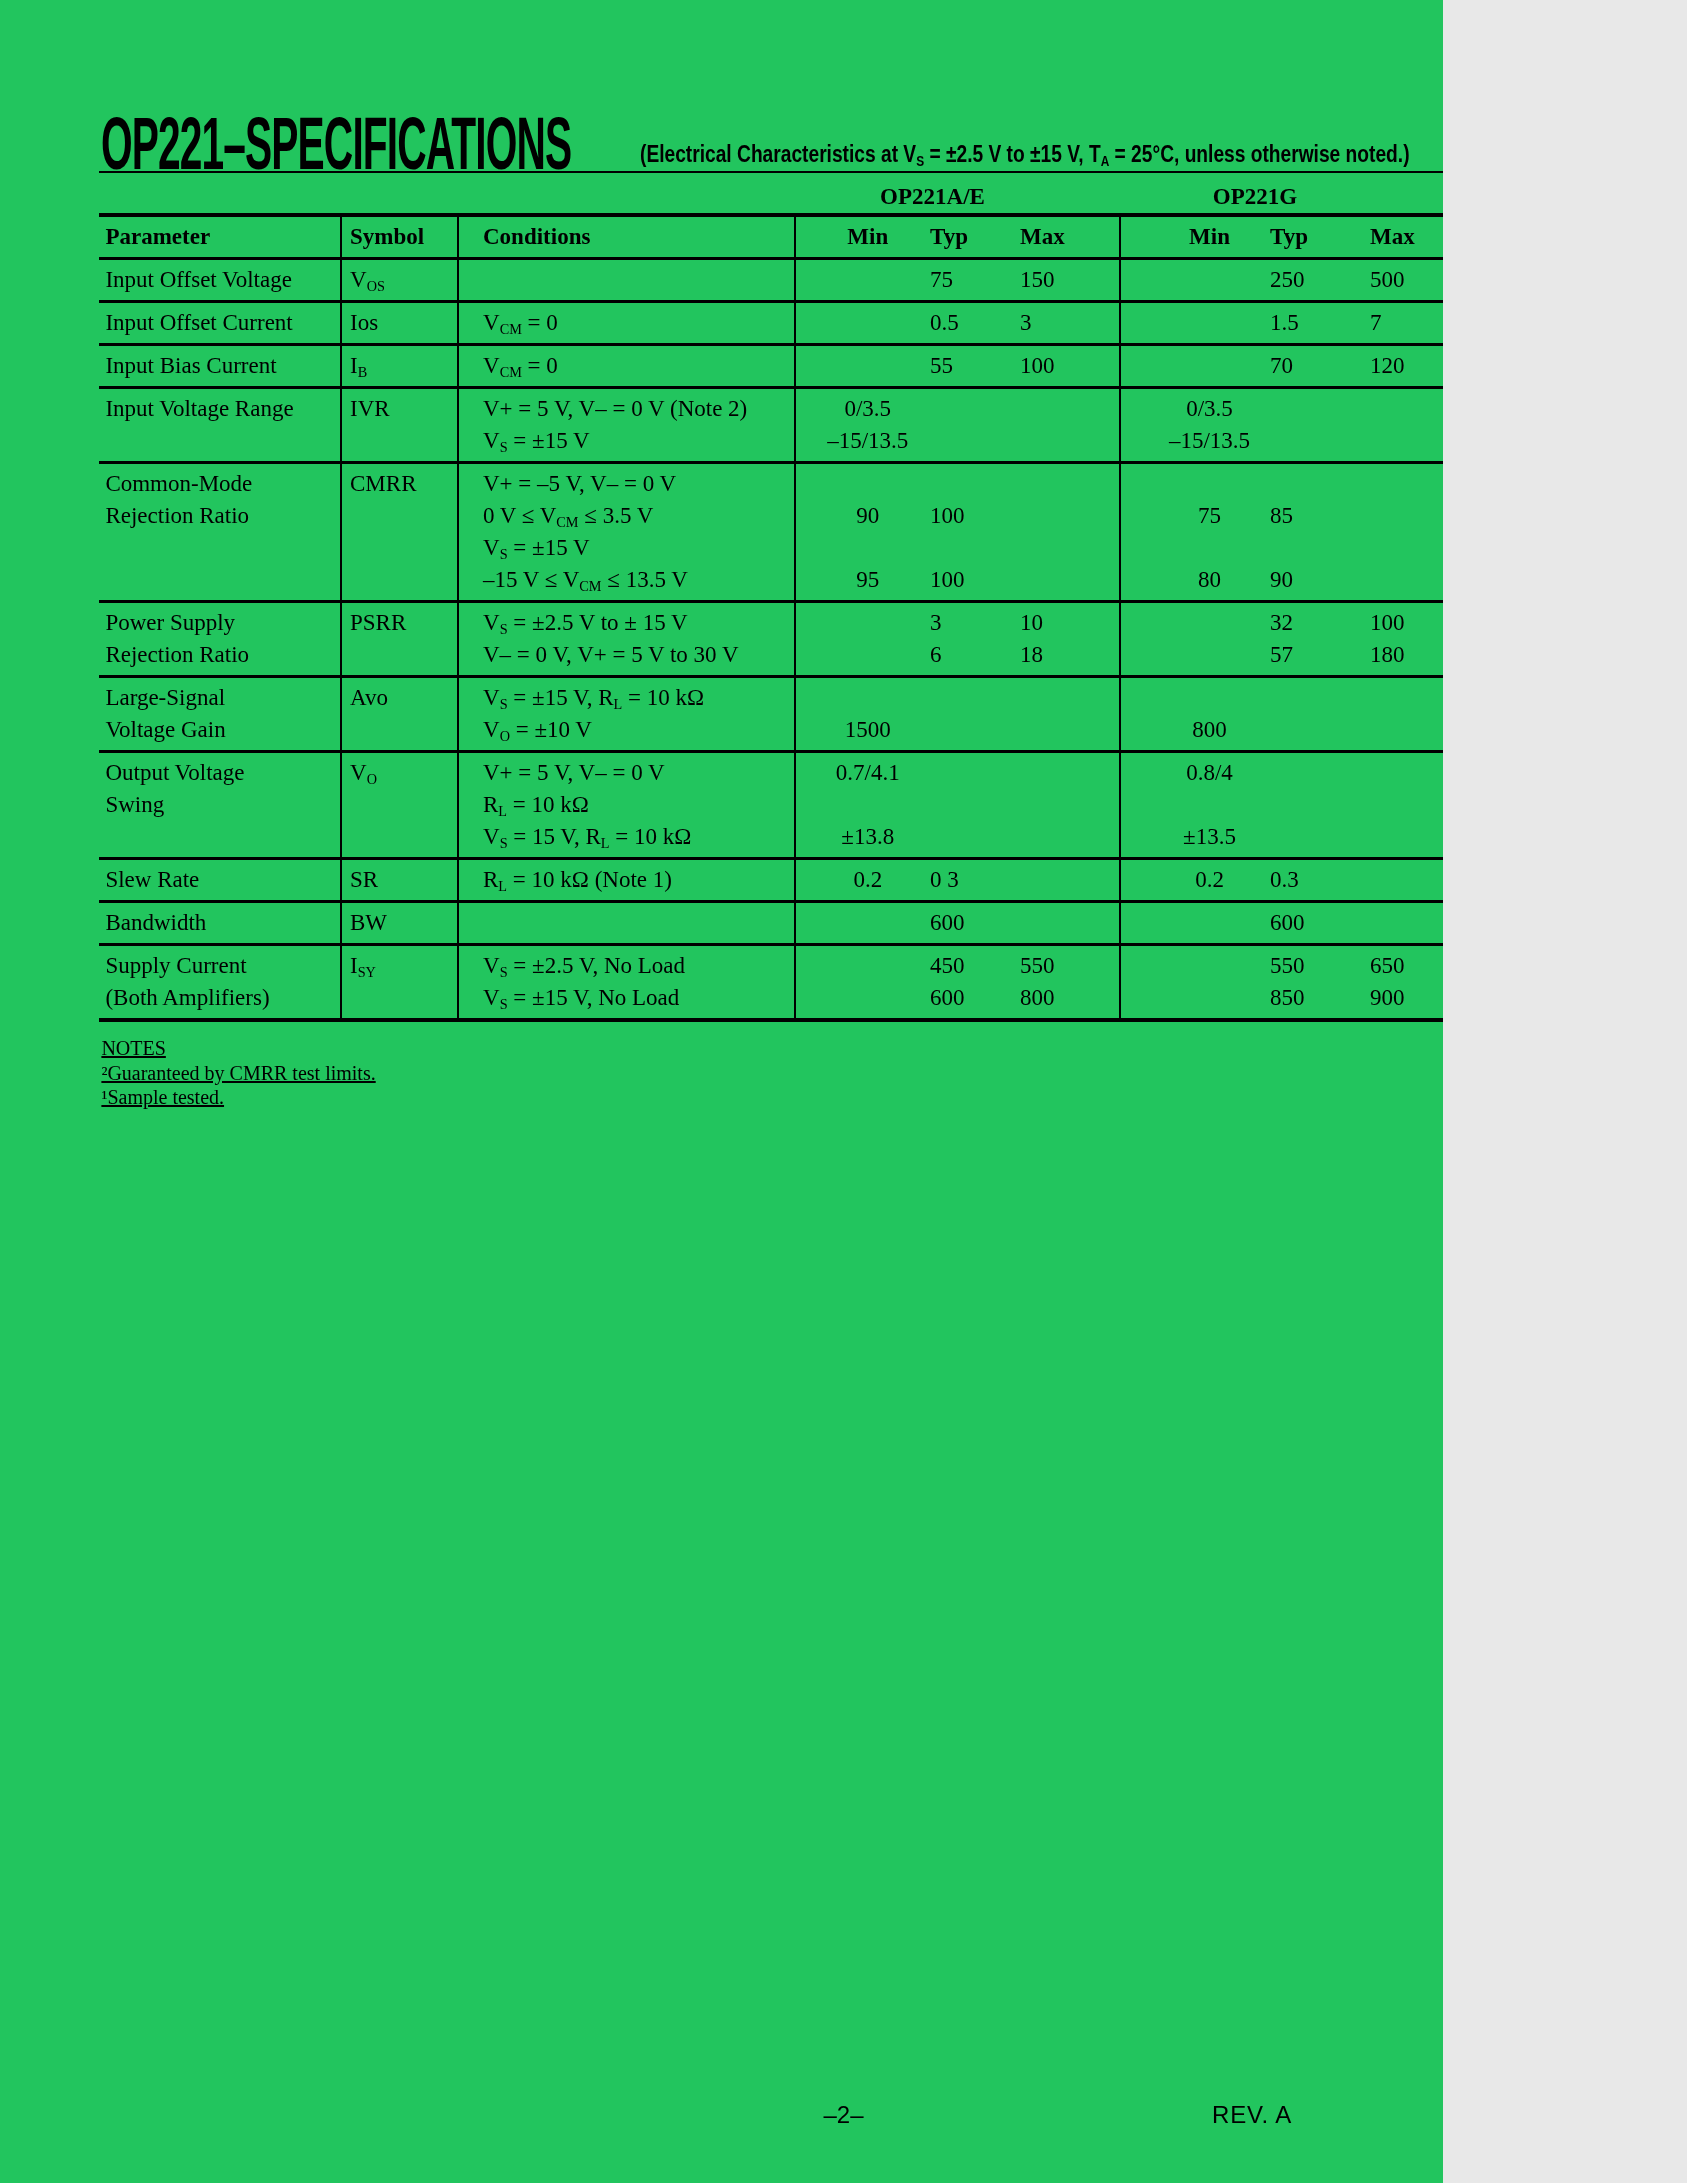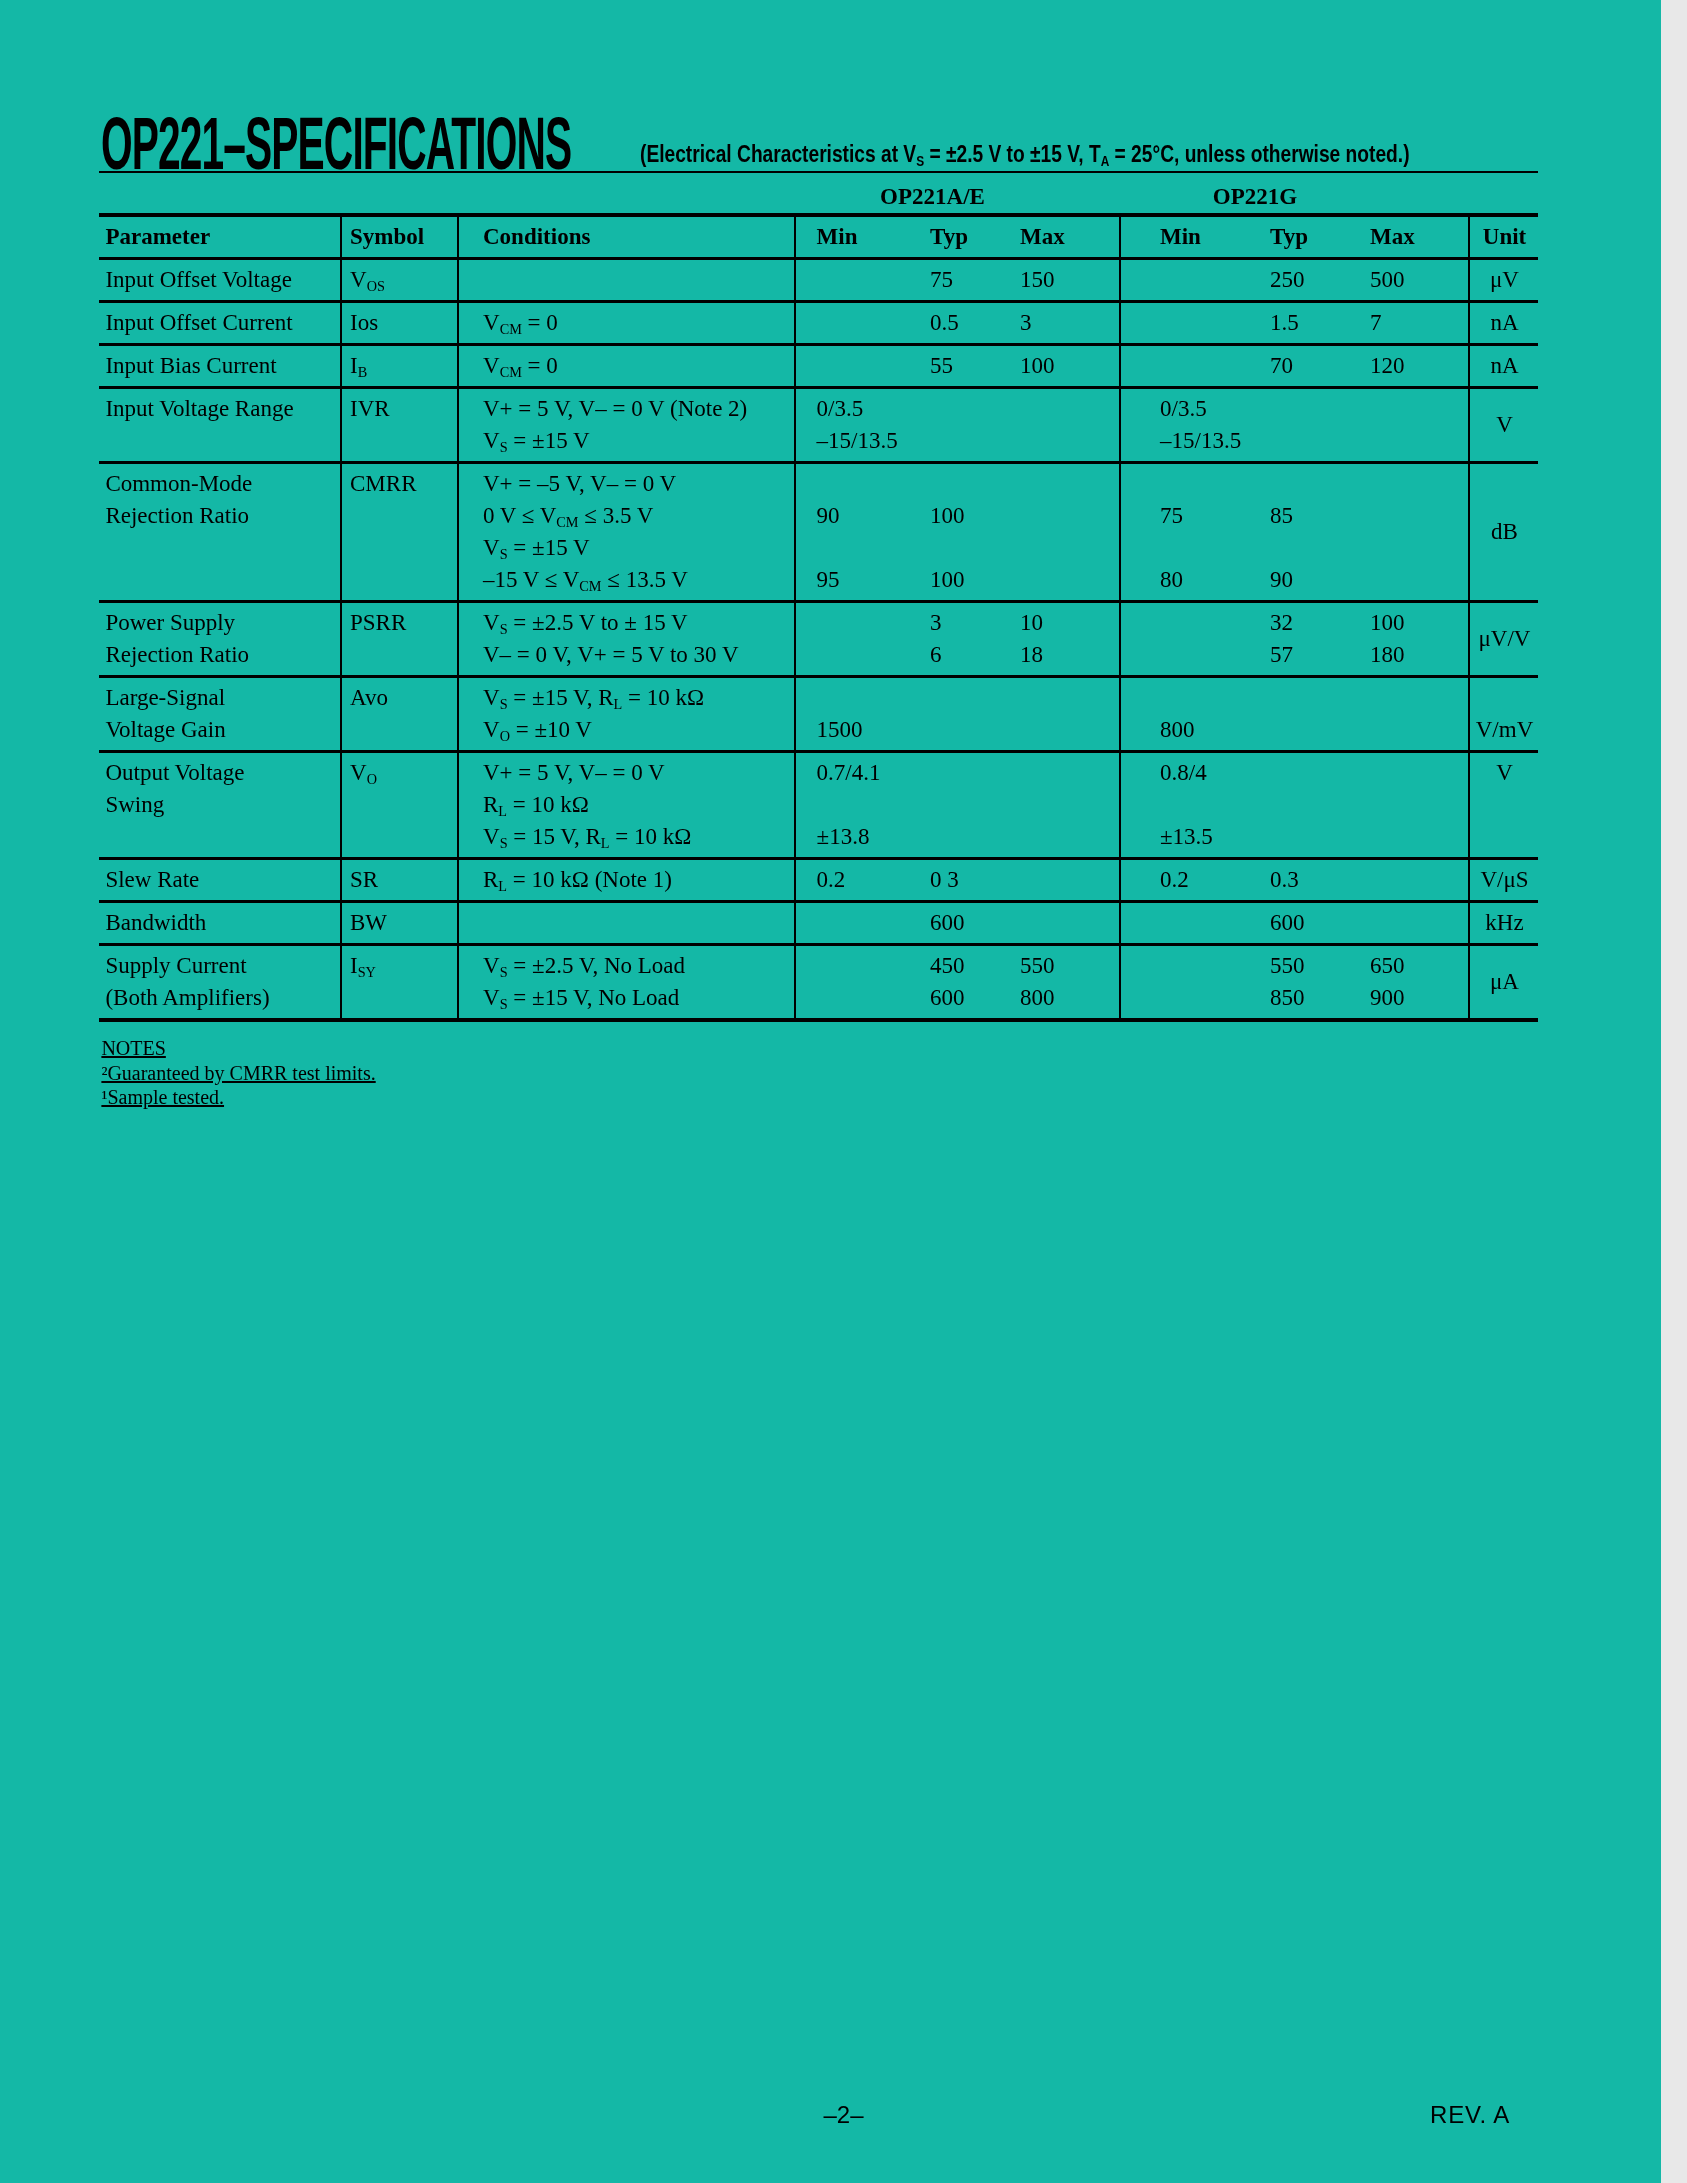--- a/index.html
+++ b/index.html
@@ -1,16 +1,16 @@
 <!DOCTYPE html>
 <html style="font-size:12.7px"><head>
 <meta charset="utf-8">
 <style>
   html,body{margin:0;padding:0;background:#e8e8e8;}
-  .page{position:relative;width:1661px;height:2183px;background:#14b8a6;color:#000;
+  .page{position:relative;width:1443px;height:2183px;background:#22c55e;color:#000;
         font-family:"Liberation Serif","DejaVu Serif",serif;overflow:hidden;}
 
   
   .doc-title{position:absolute;left:101px;top:118px;height:52px;line-height:52px;margin:0;
              font-family:"Liberation Sans","DejaVu Sans",sans-serif;font-weight:bold;
              font-size:74px;letter-spacing:-1.6px;transform:scaleX(0.55);transform-origin:0 50%;
              white-space:nowrap;}
   .doc-subtitle{position:absolute;left:640px;top:138px;height:32px;line-height:32px;
              font-family:"Liberation Sans","DejaVu Sans",sans-serif;font-weight:bold;
              font-size:24.6px;transform:scaleX(0.78);transform-origin:0 0;white-space:nowrap;}
@@ -27,21 +27,21 @@
   .spec-table{border-top:4px solid #000;border-bottom:4px solid #000;}
   .row{display:grid;grid-template-columns:241px 117px 337px 125px 90px 110px 140px 100px 80px 100px;}
   #table-body .row{border-top:3.2px solid #000;}
   .cell{font-size:23px;padding-top:4px;padding-bottom:4px;}
   .ln{height:32px;line-height:32px;white-space:nowrap;}
   sub{font-size:62%;line-height:0;vertical-align:-0.25em;}
   .hrow .ln{font-weight:bold;}
   .c-param{padding-left:6.4px;}
   .c-sym{border-left:2.4px solid #000;padding-left:8px;}
   .c-cond{border-left:2.4px solid #000;padding-left:24px;}
-  .c-gstart{border-left:2.4px solid #000;}
+  .c-gstart{border-left:2.4px solid #000;text-align:center;}
   .c-am{padding-left:20.6px;}
   .c-at{padding-left:11px;}
   .c-ax{padding-left:11px;}
   .c-gm{padding-left:39px;}
   .c-gt{padding-left:11px;}
   .c-gx{padding-left:11px;}
   .c-unit{border-left:2.4px solid #000;display:flex;flex-direction:column;justify-content:center;
           align-items:center;text-align:left;box-sizing:border-box;margin-left:29px;}
   .c-unit.u-top{justify-content:flex-start;}
   .c-unit.u-bottom{justify-content:flex-end;}

